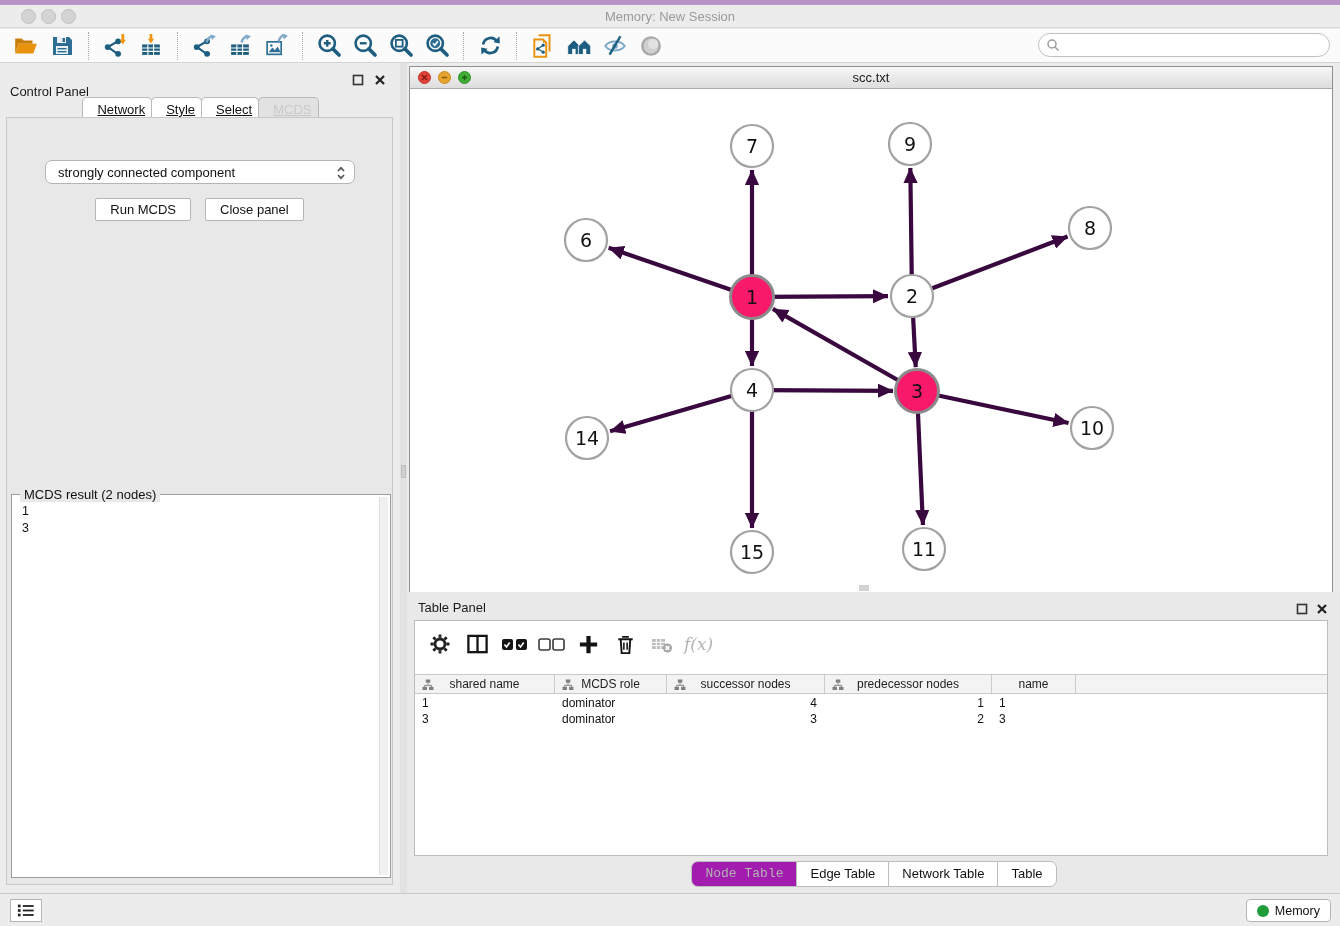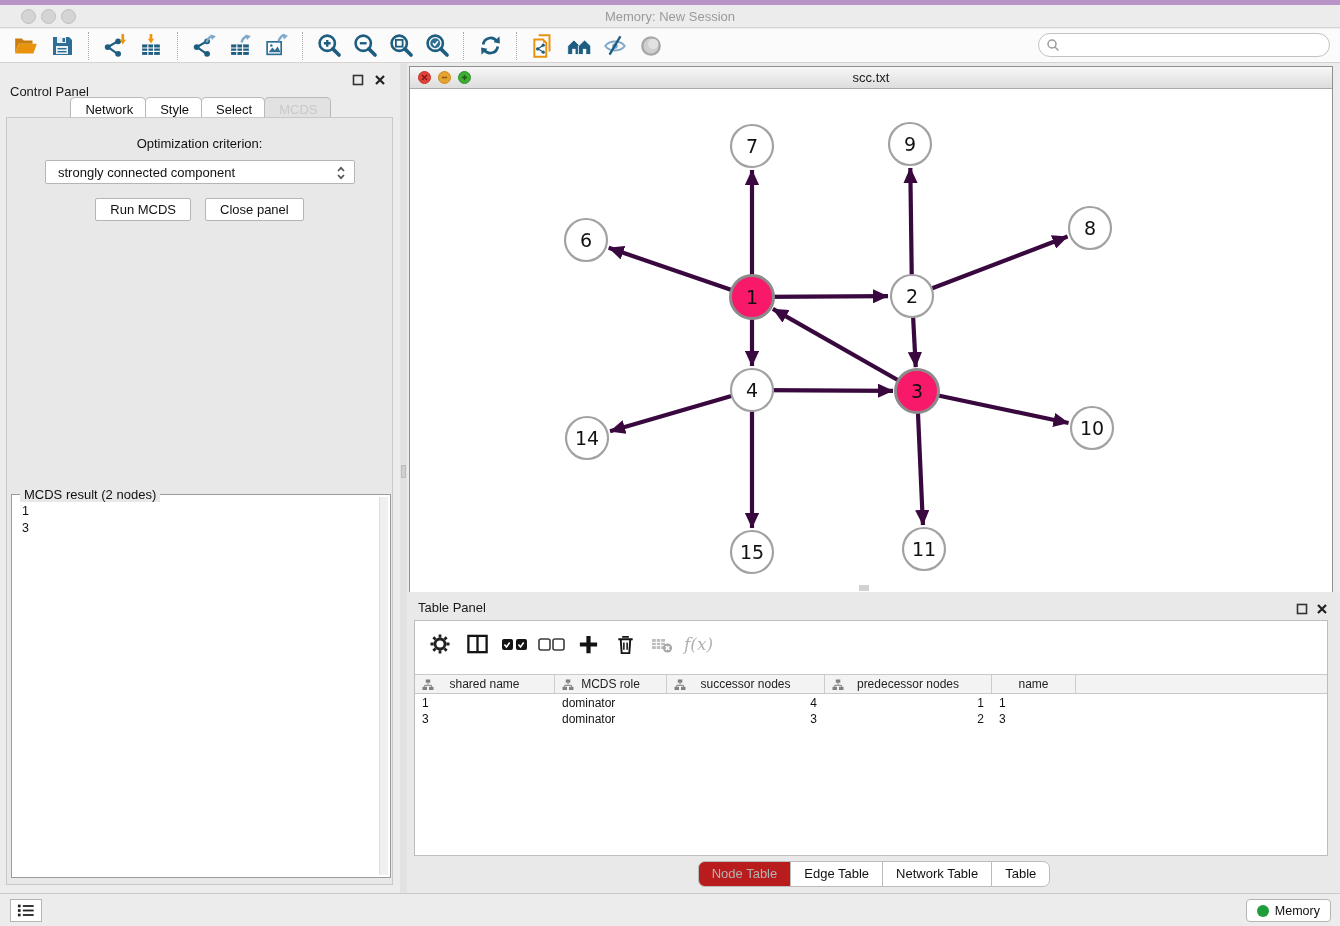--- a/index.html
+++ b/index.html
@@ -24,28 +24,28 @@
   #search-wrap { position:absolute; right:10px; top:4px; width:292px; height:24px; }
   #search-input { width:100%; height:100%; border:1px solid #c2c2c2; border-radius:12px;
     padding:0 8px 0 26px; font-size:12px; outline:none; background:#fff; }
   #search-icon { position:absolute; left:8px; top:5px; }
   
   #control-panel { position:absolute; left:0; top:63px; width:400px; height:830px; background:#ececec; }
   #cp-title { position:absolute; left:10px; top:9px; font-size:13px; color:#1a1a1a;margin-top:12px; }
   .panel-float { position:absolute; top:11px; }
   .panel-close { position:absolute; top:11px; }
   #cp-tabs { position:absolute; left:0; top:33px; width:100%; display:flex; justify-content:center; }
-  .cptab { font-size:13px; padding:4px 12px 3px 14px; background:#fff; border:1px solid #b9b9b9;
-    border-bottom:none; border-radius:5px 5px 0 0; margin-right:-1px; color:#111; position:relative; top:1px; }
+  .cptab { font-size:13px; padding:4px 6px 3px 14px; background:#fff; border:1px solid #b9b9b9;
+    border-bottom:none; border-radius:5px 5px 0 0; margin-right:-1px; color:#111; position:relative; top:1px;text-decoration:underline; }
   .cptab.sel { background:#e2e2e2; color:#c9c9c9; }
   #cp-content { position:absolute; left:6px; right:7px; top:54px; bottom:8px;
     background:#e8e8e8; border:1px solid #c8c8c8; }
   #opt-label { position:absolute; left:0; right:0; top:18px; text-align:center; font-size:13px; }
   #criterion-select { position:absolute; left:38px; top:42px; width:310px; height:24px; background:#fff;
-    border:1px solid #b5b5b5; border-radius:2px; font-size:13px; display:flex; align-items:center;
+    border:1px solid #b5b5b5; border-radius:7px; font-size:13px; display:flex; align-items:center;
     padding-left:12px; }
   #criterion-chevrons { position:absolute; right:6px; top:4px; }
   .cp-btn-row { position:absolute; left:0; right:0; top:80px; display:flex; justify-content:center; gap:14px; }
   .cp-btn { font-family:"Liberation Sans",sans-serif; font-size:13px; background:#fff; border:1px solid #b5b5b5;
     border-radius:2px; height:23px; padding:0 14px; color:#111; }
   #mcds-fieldset { position:absolute; left:4px; width:380px; top:376px; height:384px;
     background:#fff; border:1px solid #9c9c9c; }
   #mcds-legend { position:absolute; top:-8px; left:8px; background:#e8e8e8; padding:0 4px;
     font-size:13px; color:#111; }
   #mcds-text { margin:0; padding:8px 10px; font-family:"Liberation Sans",sans-serif;
@@ -85,21 +85,21 @@
   #tp-rows { position:absolute; left:0; top:74px; right:0; }
   .tr { display:flex; height:16px; align-items:center; }
   .td { font-size:12px; color:#111; height:16px; line-height:16px; overflow:hidden; }
   .td.left { text-align:left; padding-left:7px; }
   .td.right { text-align:right; padding-right:8px; }
   #tp-tabs { position:absolute; left:0; right:0; top:269px; display:flex; justify-content:center; }
   .btab { font-size:13px; padding:4px 13px 5px 13px; background:#fff; border:1px solid #bcbcbc;
     margin-right:-1px; color:#111; }
   .btab:first-child { border-radius:7px 0 0 7px; }
   .btab:last-child { border-radius:0 7px 7px 0; }
-  .btab.sel { background:#b91c1c; color:#b3b3b3; }
+  .btab.sel { background:#a21caf; color:#b3b3b3;font-family:Liberation Mono, monospace; }
   
   #statusbar { position:absolute; left:0; top:893px; width:1340px; height:33px; background:#ececec;
     border-top:1px solid #c9c9c9; }
   #list-btn { position:absolute; left:10px; top:5px; width:32px; height:23px; background:#fff;
     border:1px solid #b5b5b5; display:flex; align-items:center; justify-content:center; padding:0; }
   #memory-btn { position:absolute; right:9px; top:5px; height:23px; background:#fff;
     border:1px solid #b5b5b5; border-radius:4px; display:flex; align-items:center; gap:6px;
     padding:0 10px; font-size:12.5px; color:#111; }
   #memory-dot { width:12px; height:12px; border-radius:50%; background:#1f9d3a; }
 </style>
@@ -267,21 +267,20 @@
   <svg class="panel-close" style="right:14px;" width="12" height="12" viewBox="0 0 12 12">
     <path d="M2 2l8 8M10 2l-8 8" stroke="#222" stroke-width="2.2"></path>
   </svg>
   <div id="cp-tabs">
       <div class="cptab">Network</div>
       <div class="cptab">Style</div>
       <div class="cptab">Select</div>
       <div class="cptab sel">MCDS</div>
     </div>
   <div id="cp-content">
-    <div id="opt-label">Optimization criterion:</div>
     <div id="criterion-select">
       <span>strongly connected component</span>
       <svg id="criterion-chevrons" width="14" height="16" viewBox="0 0 14 16">
         <path d="M4 6l3-3.2L10 6M4 10l3 3.2L10 10" stroke="#555" stroke-width="1.7" fill="none"></path>
       </svg>
     </div>
     <div class="cp-btn-row">
       <button class="cp-btn">Run MCDS</button>
       <button class="cp-btn">Close panel</button>
     </div>

